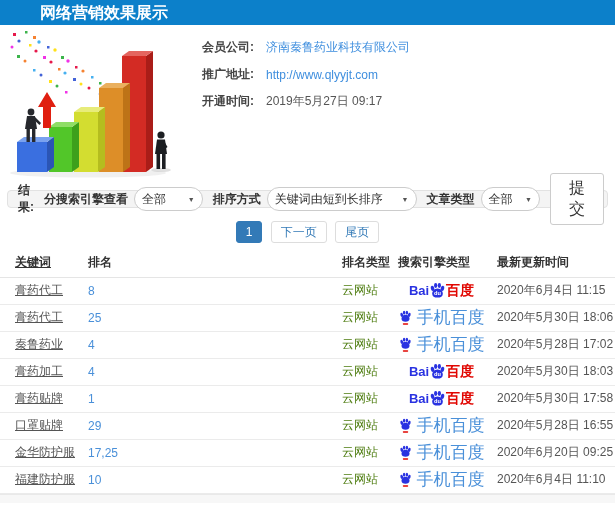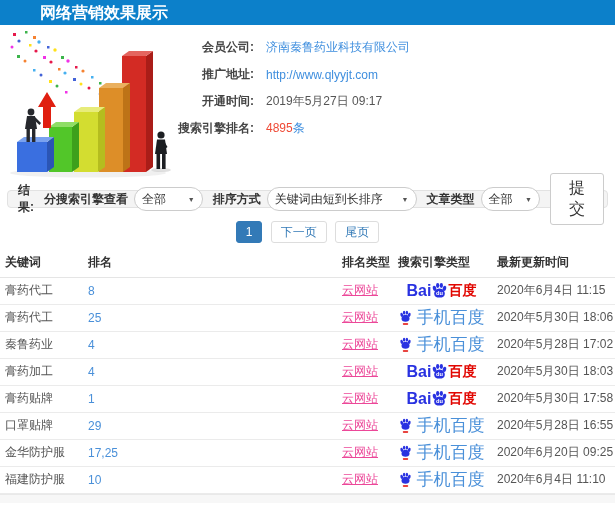--- a/index.html
+++ b/index.html
@@ -41,32 +41,32 @@
                border:1px solid #ddd; border-radius:3px; background:#fff;
                color:var(--active-page,#337ab7); font-size:12px; margin:0 2px; cursor:pointer; }
   .page-item.active { background:var(--active-page,#337ab7); border-color:var(--active-page,#337ab7);
                       color:#fff; }
 
   
   .data-table { width:100%; border-collapse:collapse; table-layout:fixed; margin-top:6px; }
   .data-table th { height:28px; text-align:left; font-size:12px; font-weight:bold; color:#333;
                    border-bottom:1px solid #e5e5e5; }
   .data-table td { height:27px; font-size:12px; border-bottom:1px solid #ebebeb; }
-  .data-table th:nth-child(1), .data-table td:nth-child(1) { padding-left:5px; }
+  .data-table th:nth-child(1), .data-table td:nth-child(1) { padding-left:15px;text-decoration:underline; }
   .data-table th:nth-child(2), .data-table td:nth-child(2) { padding-left:5px; }
   .data-table th:nth-child(3), .data-table td:nth-child(3) { padding-left:4px; }
   .data-table th:nth-child(4) { padding-left:8px; }
   .data-table td:nth-child(4) { text-align:center; }
   .data-table th:nth-child(5), .data-table td:nth-child(5) { padding-left:4px; }
-  .kw { color:#555; } .rank { color:#4a90d9; cursor:pointer; } .rtype { color:#ec4899;text-decoration:underline; }
+  .kw { color:#555; } .rank { color:#4a90d9; cursor:pointer; } .rtype { color:#4d7c0f; }
   .time { color:#555; }
 
   
   .bd-desktop { display:inline-flex; align-items:center; font-weight:bold; }
-  .bai { color:var(--baidu-blue,#2932e1); font-size:16px; }
+  .bai { color:var(--baidu-blue,#2932e1); font-size:13px; }
   .cn  { color:var(--baidu-red,#e10601); font-size:14px; }
   .bd-mobile { display:inline-flex; align-items:center; }
   .mob-text { color:#4a90d9; font-size:17px; margin-left:5px; }
 
   .bottom-band { height:9px; background:#f7f7f7; border-top:1px solid #e9e9e9; }
 </style>
 </head>
 <body>
 
 <div class="app-header">
@@ -162,26 +162,20 @@
       <span class="info-value link">济南秦鲁药业科技有限公司</span>
     </div>
     <div class="info-row">
       <span class="info-label">推广地址:</span>
       <span class="info-value link">http://www.qlyyjt.com</span>
     </div>
     <div class="info-row">
       <span class="info-label">开通时间:</span>
       <span class="info-value">2019年5月27日 09:17</span>
     </div>
-    <div class="info-row">
-      <span class="info-label">搜索引擎排名:</span>
-      <span class="info-value">
-        <span class="red-num">4895</span><span class="unit-blue">条</span>
-      </span>
-    </div>
   </div>
 </div>
 
 <div class="filter-panel">
   <span class="filter-result">结果:</span>
   <div class="filter-controls">
     <span class="filter-label">分搜索引擎查看</span>
     <span class="select sel-engine">
       <span>全部</span>
       <span class="caret">▼</span>

